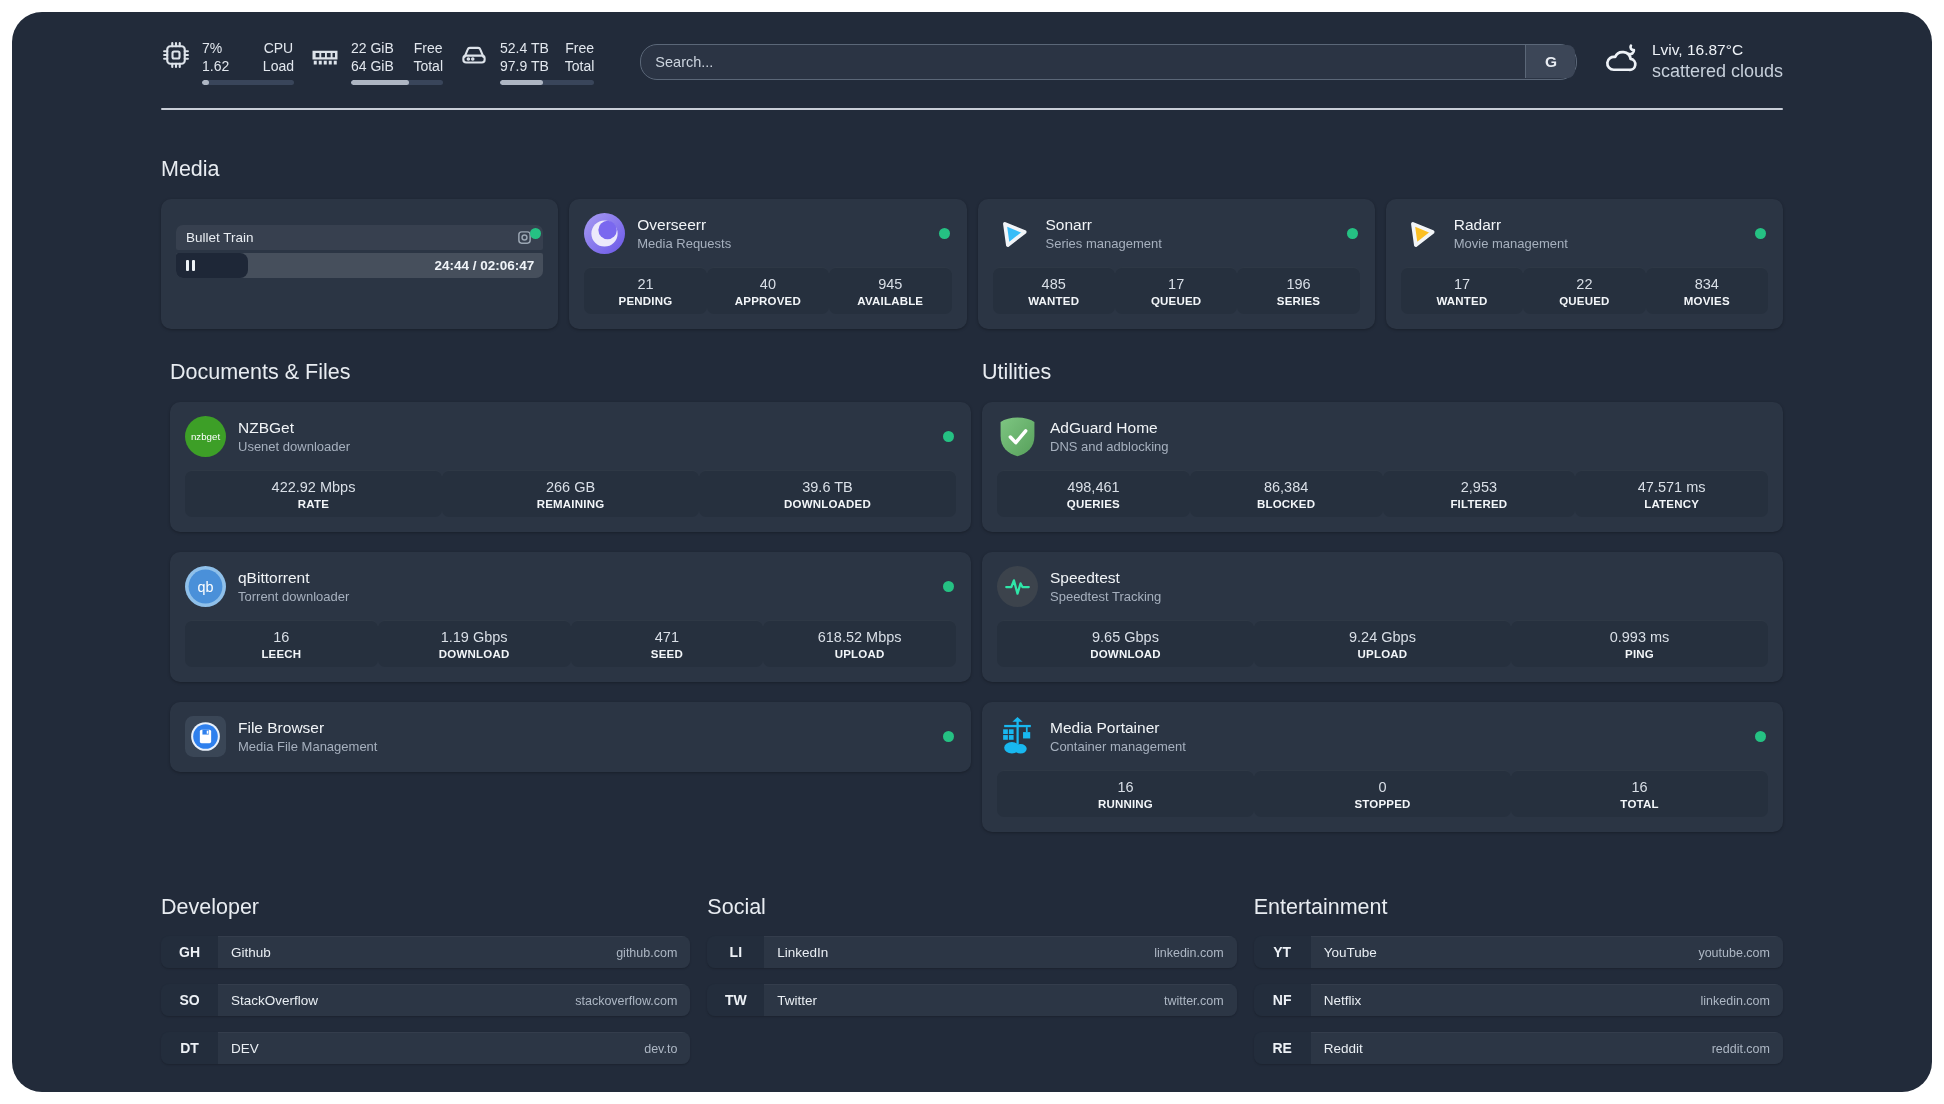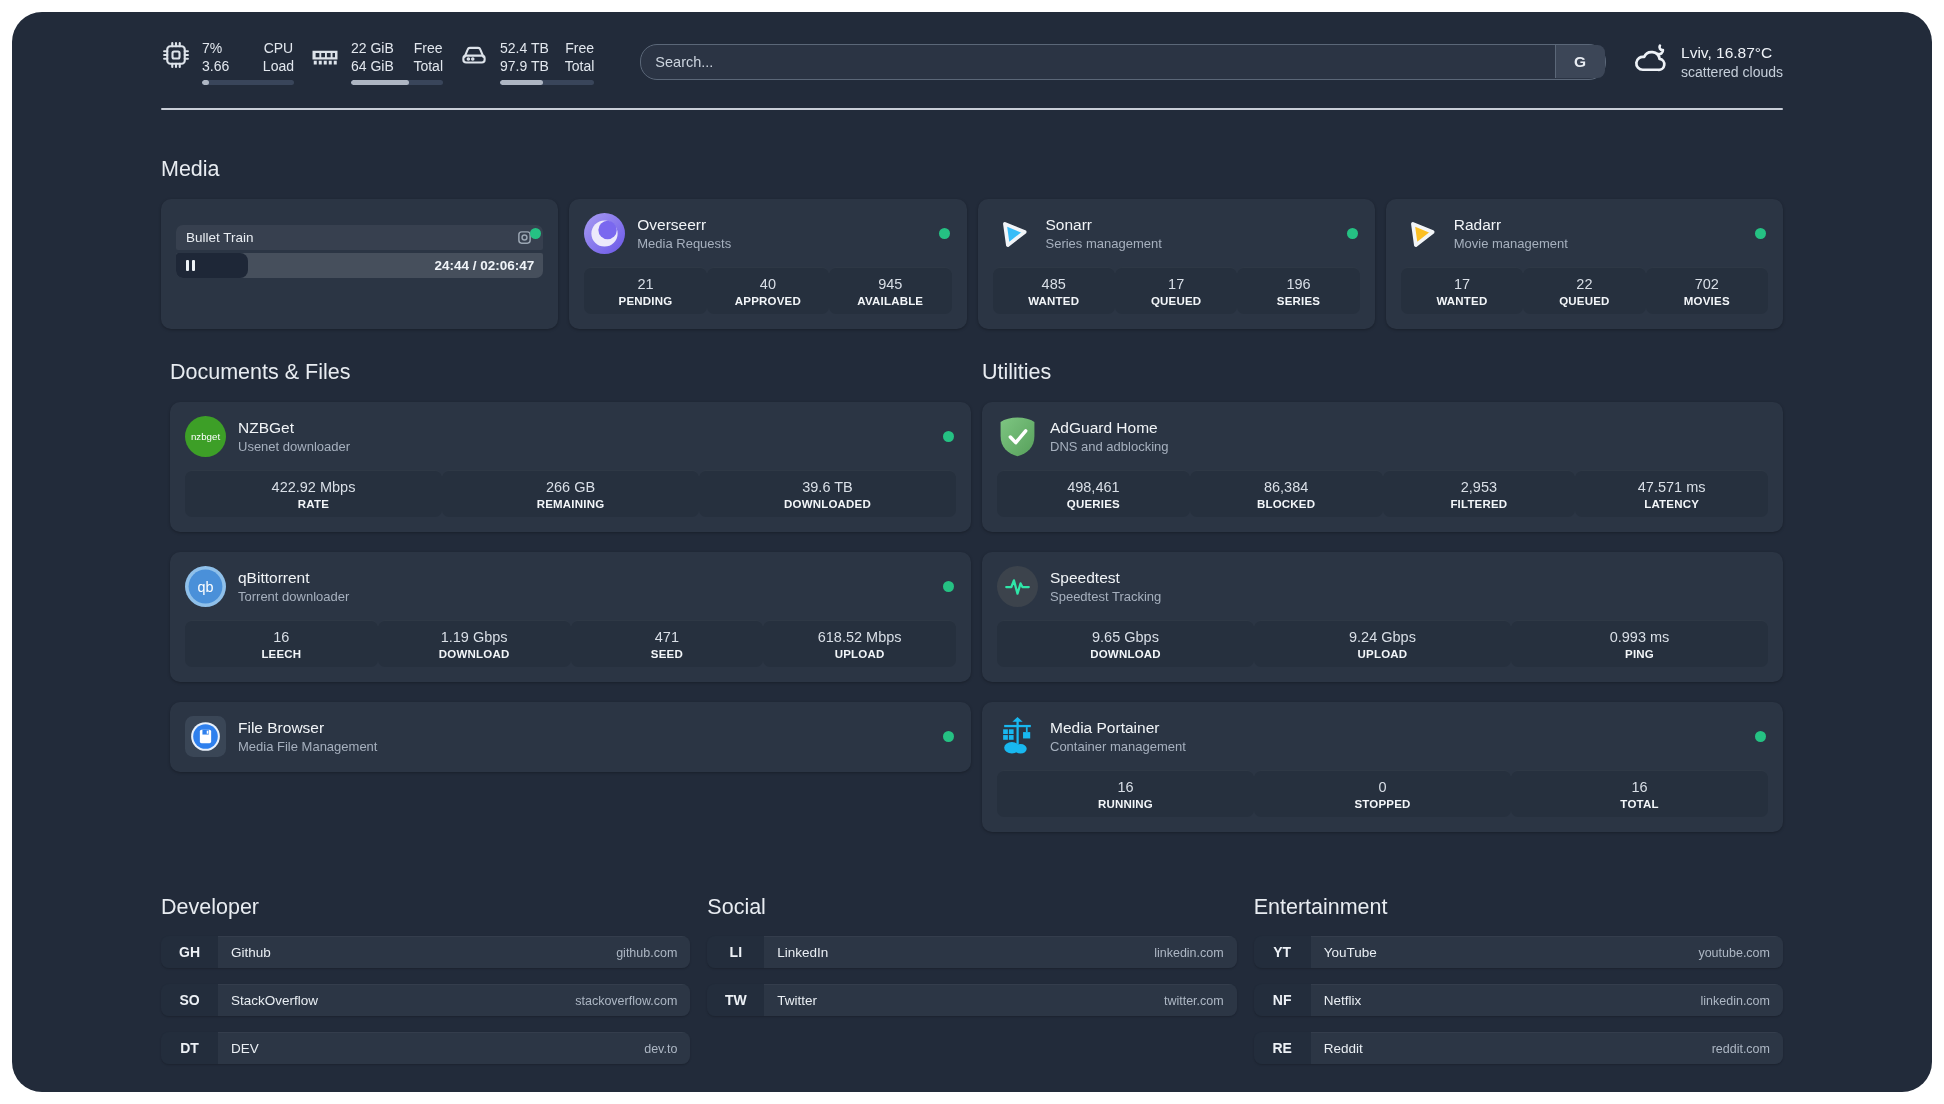--- a/index.html
+++ b/index.html
@@ -18,21 +18,21 @@
   .res-fill { height:100%; background:#aeb6c3; border-radius:3px; }
 
   .search-wrap { flex:1; margin:0 26px 0 30px; position:relative; height:36px; }
   .search-input { width:100%; height:36px; background:#2b3444; border:1.5px solid #5b6778; border-radius:17px; color:#e6ebf2; padding:0 64px 0 14px; font-size:14.5px; font-family:inherit; outline:none; }
   .search-input::placeholder { color:#ccd4de; }
   .search-btn { position:absolute; right:1.5px; top:1.5px; width:50px; height:33px; background:#3c4657; border:none; border-left:1.5px solid #5b6778; border-radius:0 7.5px 7.5px 0; color:#e9edf3; font-size:15.5px; font-weight:700; font-family:inherit; cursor:pointer; }
 
   .weather { display:flex; align-items:center; gap:13px; color:#eef2f7; }
   .weather-icon { width:36px; color:#eef2f7; }
   .weather-temp { font-size:15.5px; }
-  .weather-cond { font-size:14px; color:#c6cfda; margin-top:2px; }
+  .weather-cond { font-size:18px; color:#c6cfda; margin-top:2px; }
 
   .divider { margin-top:23px; height:2.5px; background:#c9ced7; border-radius:2px; }
 
   
   .section-title { font-size:21.5px; color:#e8ecf1; font-weight:500; }
   .media-title { margin:47px 0 17px; }
   .media-grid { display:grid; grid-template-columns:repeat(4,1fr); gap:11px; }
 
   .card { background:#2b3544; border-radius:10px; padding:14px 15px 15px; position:relative; box-shadow:0 1px 3px rgba(0,0,0,.28); }
   .card-head { display:flex; align-items:center; gap:12px; padding-right:26px; }
@@ -83,21 +83,21 @@
         <svg viewBox="0 0 24 24" fill="none" stroke="currentColor" stroke-width="1.7" stroke-linecap="round">
               <rect x="5" y="5" width="14" height="14" rx="2.5"></rect>
               <rect x="9.2" y="9.2" width="5.6" height="5.6" rx="1.2"></rect>
               <path d="M9 5V2.5 M12 5V2.5 M15 5V2.5 M9 21.5V19 M12 21.5V19 M15 21.5V19 M5 9H2.5 M5 12H2.5 M5 15H2.5 M21.5 9H19 M21.5 12H19 M21.5 15H19"></path>
             </svg>
       </span>
       <div class="res-data">
         <div class="res-cols">
           <div class="res-col">
             <div>7%</div>
-            <div>3.66</div>
+            <div>1.62</div>
           </div>
           <div class="res-col labels">
             <div>CPU</div>
             <div>Load</div>
           </div>
         </div>
         <div class="res-bar">
               <div class="res-fill" style="width: 8%;"></div>
             </div>
       </div>
@@ -283,21 +283,21 @@
       <div class="stats">
         <div class="stat">
           <div class="stat-value">17</div>
           <div class="stat-label">WANTED</div>
         </div>
         <div class="stat">
           <div class="stat-value">22</div>
           <div class="stat-label">QUEUED</div>
         </div>
         <div class="stat">
-          <div class="stat-value">702</div>
+          <div class="stat-value">834</div>
           <div class="stat-label">MOVIES</div>
         </div>
       </div>
     </div>
   </div>
 
   <div class="mid-grid">
     <div>
       <div class="section-title col-title">Documents &amp; Files</div>
       <div class="col-cards">

